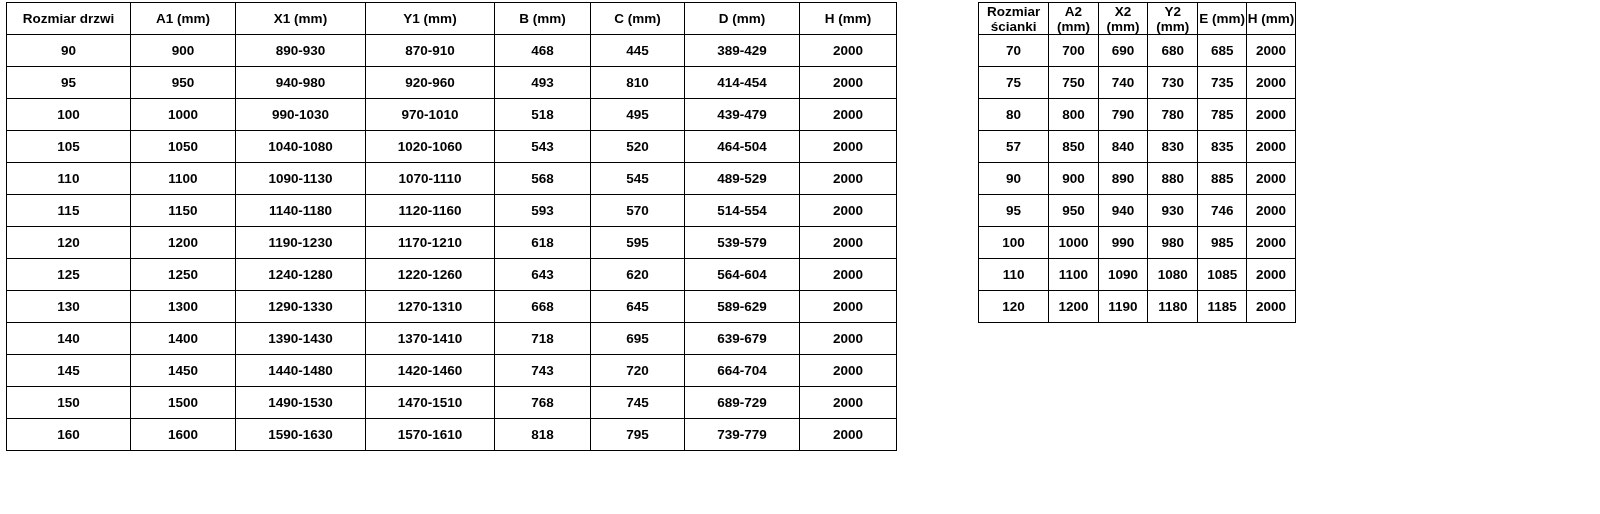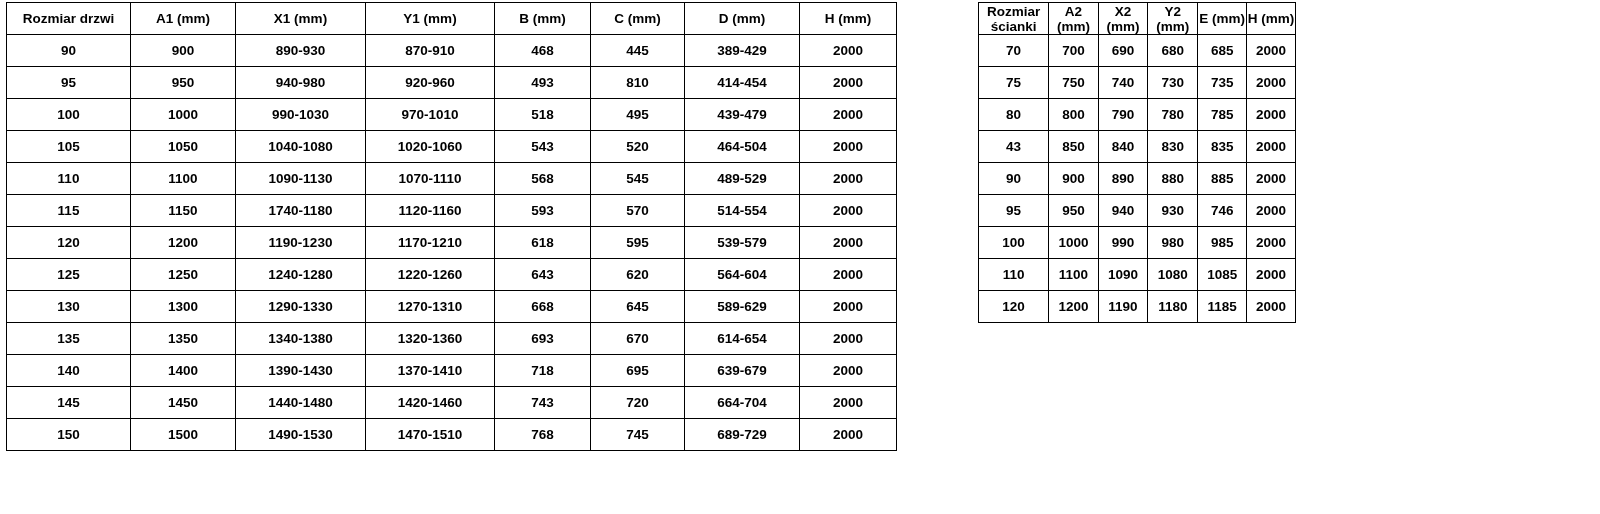--- a/index.html
+++ b/index.html
@@ -144,21 +144,21 @@
             <td>1090-1130</td>
             <td>1070-1110</td>
             <td>568</td>
             <td>545</td>
             <td>489-529</td>
             <td>2000</td>
           </tr>
           <tr>
             <td>115</td>
             <td>1150</td>
-            <td>1740-1180</td>
+            <td>1140-1180</td>
             <td>1120-1160</td>
             <td>593</td>
             <td>570</td>
             <td>514-554</td>
             <td>2000</td>
           </tr>
           <tr>
             <td>120</td>
             <td>1200</td>
             <td>1190-1230</td>
@@ -182,30 +182,20 @@
             <td>130</td>
             <td>1300</td>
             <td>1290-1330</td>
             <td>1270-1310</td>
             <td>668</td>
             <td>645</td>
             <td>589-629</td>
             <td>2000</td>
           </tr>
           <tr>
-            <td>135</td>
-            <td>1350</td>
-            <td>1340-1380</td>
-            <td>1320-1360</td>
-            <td>693</td>
-            <td>670</td>
-            <td>614-654</td>
-            <td>2000</td>
-          </tr>
-          <tr>
             <td>140</td>
             <td>1400</td>
             <td>1390-1430</td>
             <td>1370-1410</td>
             <td>718</td>
             <td>695</td>
             <td>639-679</td>
             <td>2000</td>
           </tr>
           <tr>
@@ -219,20 +209,30 @@
             <td>2000</td>
           </tr>
           <tr>
             <td>150</td>
             <td>1500</td>
             <td>1490-1530</td>
             <td>1470-1510</td>
             <td>768</td>
             <td>745</td>
             <td>689-729</td>
+            <td>2000</td>
+          </tr>
+          <tr>
+            <td>160</td>
+            <td>1600</td>
+            <td>1590-1630</td>
+            <td>1570-1610</td>
+            <td>818</td>
+            <td>795</td>
+            <td>739-779</td>
             <td>2000</td>
           </tr>
         </tbody>
     </table>
   </div>
 
   <div class="table-wrap" id="walls-wrap">
     <table class="data" id="walls-table">
       <colgroup>
         <col class="c0">
@@ -271,21 +271,21 @@
           </tr>
           <tr>
             <td>80</td>
             <td>800</td>
             <td>790</td>
             <td>780</td>
             <td>785</td>
             <td>2000</td>
           </tr>
           <tr>
-            <td>43</td>
+            <td>57</td>
             <td>850</td>
             <td>840</td>
             <td>830</td>
             <td>835</td>
             <td>2000</td>
           </tr>
           <tr>
             <td>90</td>
             <td>900</td>
             <td>890</td>

